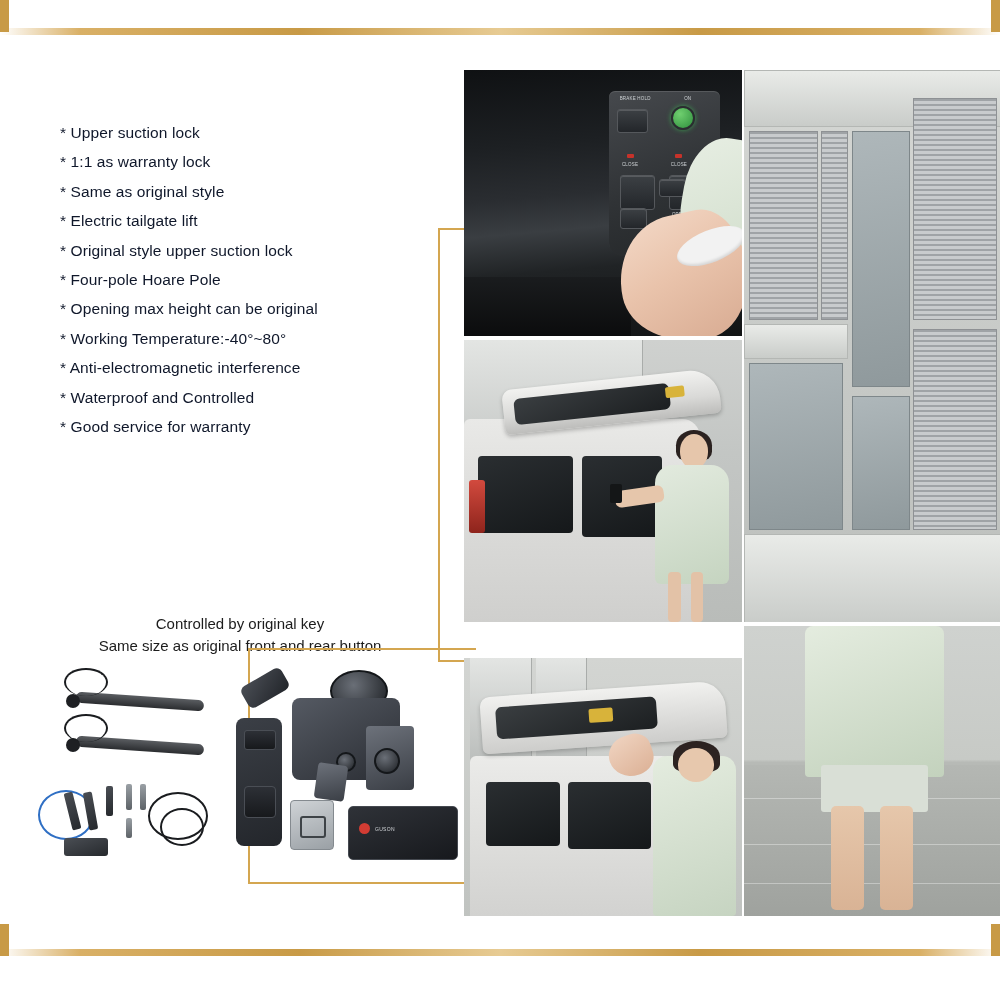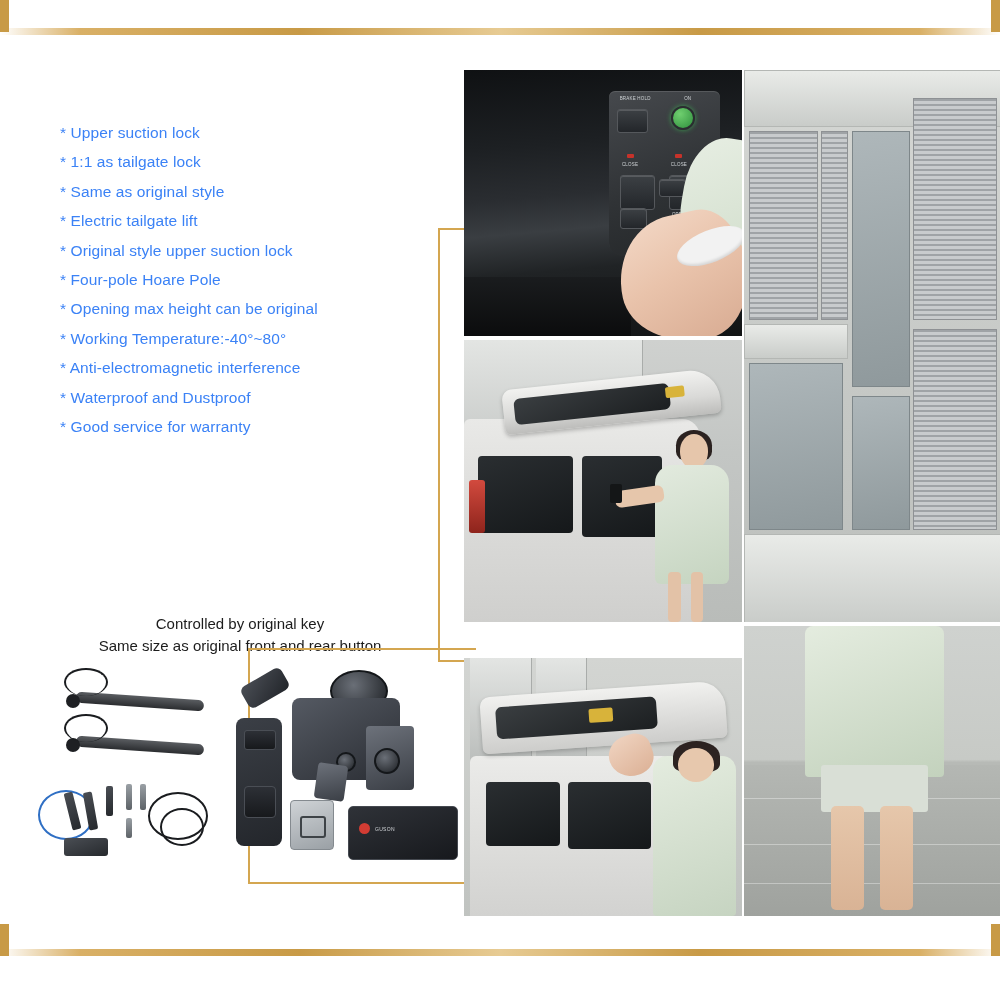--- a/index.html
+++ b/index.html
@@ -41,21 +41,21 @@
 
   
   .features {
     position: absolute;
     left: 60px;
     top: 118px;
     width: 380px;
   }
   .feature-line {
     font-size: 15.5px;
-    color: #3b82f6;
+    color: #0f172a;
     line-height: 29.4px;
     white-space: nowrap;
     letter-spacing: 0.1px;
   }
 
   
   .caption {
     position: absolute;
     left: 40px;
     top: 613px;
@@ -410,29 +410,29 @@
 
   <div class="bar bar-top"></div>
   <div class="bar bar-bottom"></div>
   <div class="corner-block cb-tl"></div>
   <div class="corner-block cb-tr"></div>
   <div class="corner-block cb-bl"></div>
   <div class="corner-block cb-br"></div>
 
   <div class="features">
     <div class="feature-line">* Upper suction lock</div>
-    <div class="feature-line">* 1:1 as tailgate lock</div>
+    <div class="feature-line">* 1:1 as warranty lock</div>
     <div class="feature-line">* Same as original style</div>
     <div class="feature-line">* Electric tailgate lift</div>
     <div class="feature-line">* Original style upper suction lock</div>
     <div class="feature-line">* Four-pole Hoare Pole</div>
     <div class="feature-line">* Opening max height can be original</div>
     <div class="feature-line">* Working Temperature:-40°~80°</div>
     <div class="feature-line">* Anti-electromagnetic interference</div>
-    <div class="feature-line">* Waterproof and Dustproof</div>
+    <div class="feature-line">* Waterproof and Controlled</div>
     <div class="feature-line">* Good service for warranty</div>
   </div>
 
   <div class="caption">
     <div>Controlled by original key</div>
     <div>Same size as original front and rear button</div>
   </div>
 
   <div class="connector conn-a"></div>
   <div class="connector conn-b"></div>

